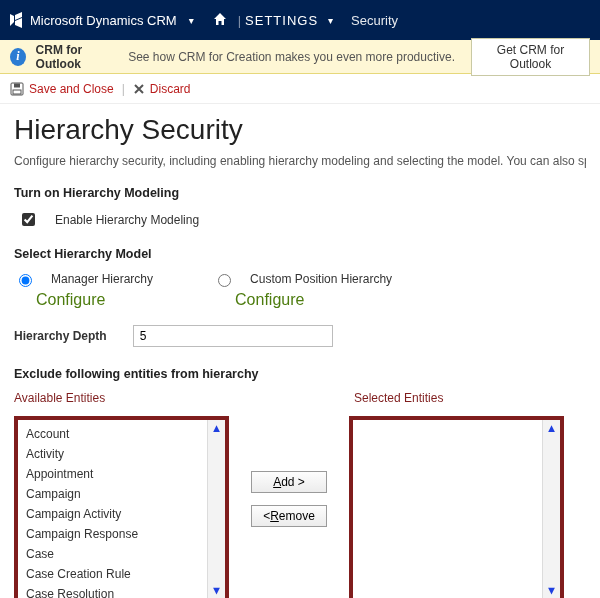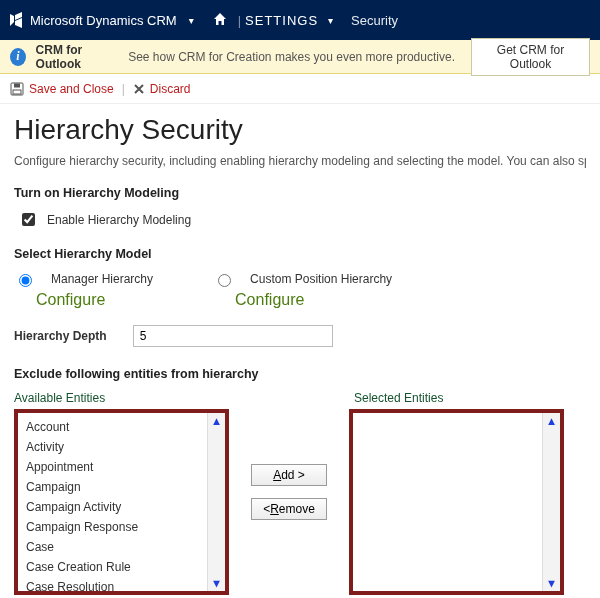--- a/index.html
+++ b/index.html
@@ -73,35 +73,35 @@
   .toolbar .tbtn svg { display: block; }
   .toolbar .tsep { color: #bbb; }
   
   .content { padding: 6px 14px 0 14px; }
   h1.title {
     font-size: 28px; font-weight: 300; color: #222;
     margin: 4px 0 8px 0;
   }
   .desc { color: #555; margin-bottom: 18px; white-space: nowrap; overflow: hidden; }
   .section-head { font-weight: 700; color: #222; margin: 12px 0 10px 0; font-size: 12.5px; }
-  .checkbox-row { display: flex; align-items: center; gap: 9px; margin: 6px 0 18px 4px; }
+  .checkbox-row { display: flex; align-items: center; gap: 17px; margin: 6px 0 18px 4px; }
   .checkbox-row input { accent-color: #333; }
   .radio-row { display: flex; gap: 60px; margin: 8px 0 4px 0; }
   .radio-opt { display: flex; flex-direction: column; }
   .radio-opt .rline { display: flex; align-items: center; gap: 16px; }
   .radio-opt .cfg { color: #4d7c0f; margin-left: 22px; margin-top: 4px; cursor: pointer; font-size: 16px; }
   .depth-row { display: flex; align-items: center; gap: 26px; margin: 16px 0 20px 0; }
   .depth-row label { font-weight: 700; font-size: 12px; }
   .depth-row input[type=text] {
     width: 200px; height: 22px; border: 1px solid #bcbcbc; padding: 2px 6px;
     font-size: 12px;
   }
   
   .dual-label-row { display: flex; }
-  .dual-label-row .lbl { color: #14532d; font-size: 12px; margin-bottom: 4px; }
+  .dual-label-row .lbl { color: #7f1d1d; font-size: 12px; margin-bottom: 11px; }
   .dual-label-row .lbl.left { width: 220px; }
   .dual-label-row .lbl.mid { width: 120px; }
   .dual {
     display: flex; align-items: flex-start;
   }
   .listbox {
     border: 4px solid #7f1d1d; width: 215px; height: 186px;
     display: flex; position: relative; background: #fff;
   }
   .listbox .items {

